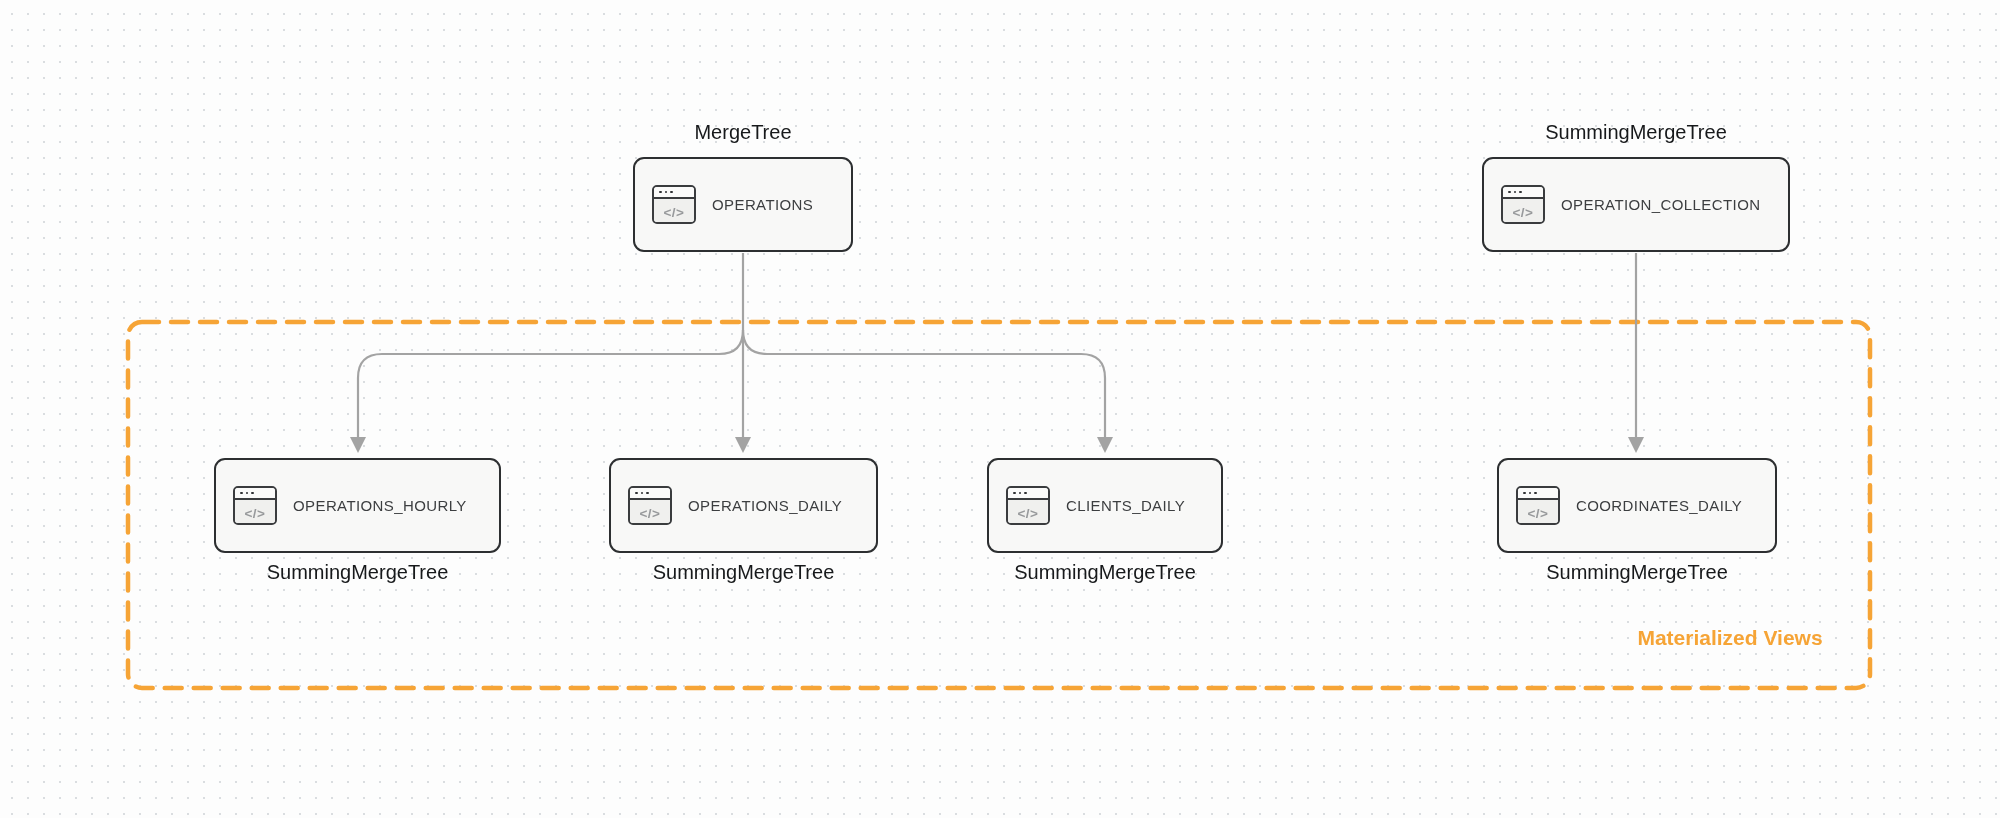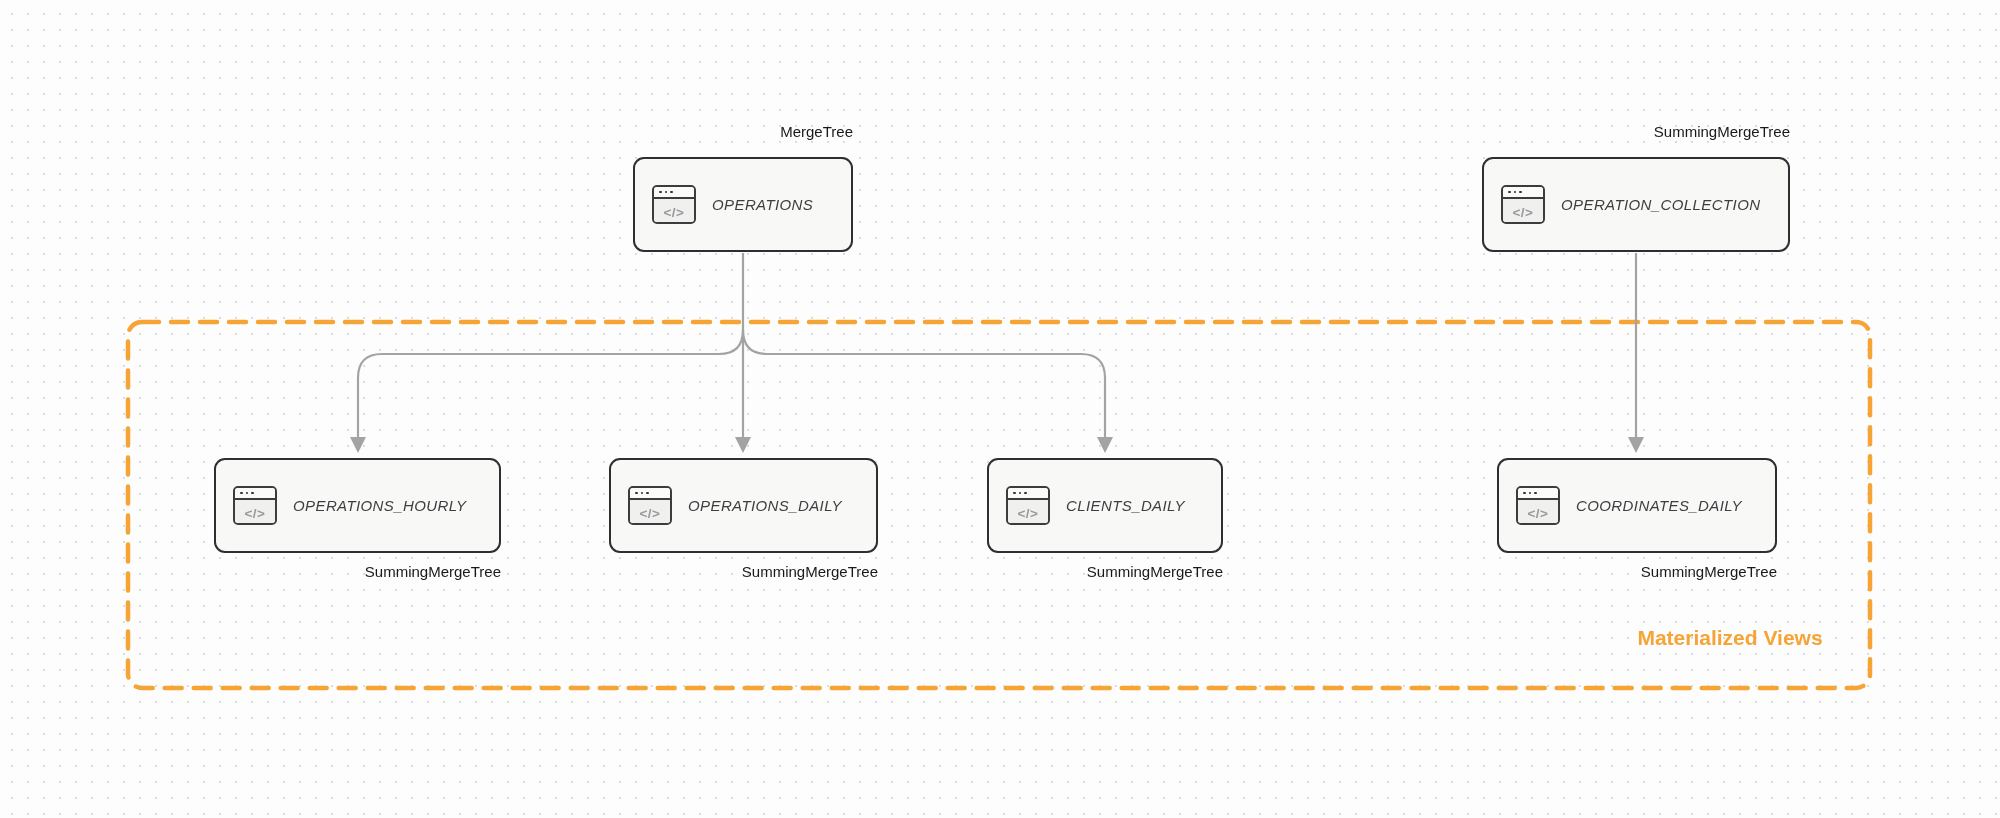--- a/index.html
+++ b/index.html
@@ -34,33 +34,32 @@
     box-sizing: border-box;
     background: #f8f8f7;
     border: 2.5px solid #2d2f31;
     border-radius: 11px;
     display: flex;
     align-items: center;
     padding-left: 17px;
     gap: 16px;
   }
   .node-title {
-    font-style: italic;
     font-size: 15px;
     font-weight: 500;
     letter-spacing: 0.4px;
     color: #3c3e40;
     white-space: nowrap;
   }
   .engine-label {
     position: absolute;
     height: 22px;
     line-height: 22px;
-    text-align: right;
-    font-size: 15px;
+    text-align: center;
+    font-size: 20px;
     font-weight: 500;
     color: #17191b;
     white-space: nowrap;
   }
   
   .win-icon {
     display: inline-block;
     width: 44px;
     height: 39px;
     box-sizing: border-box;

